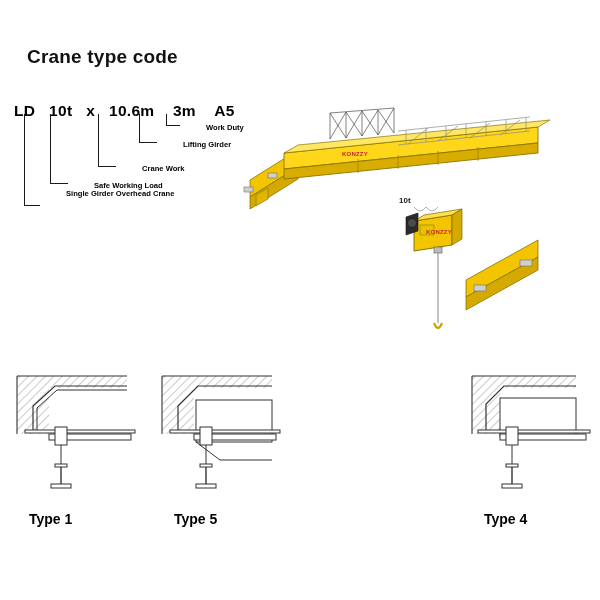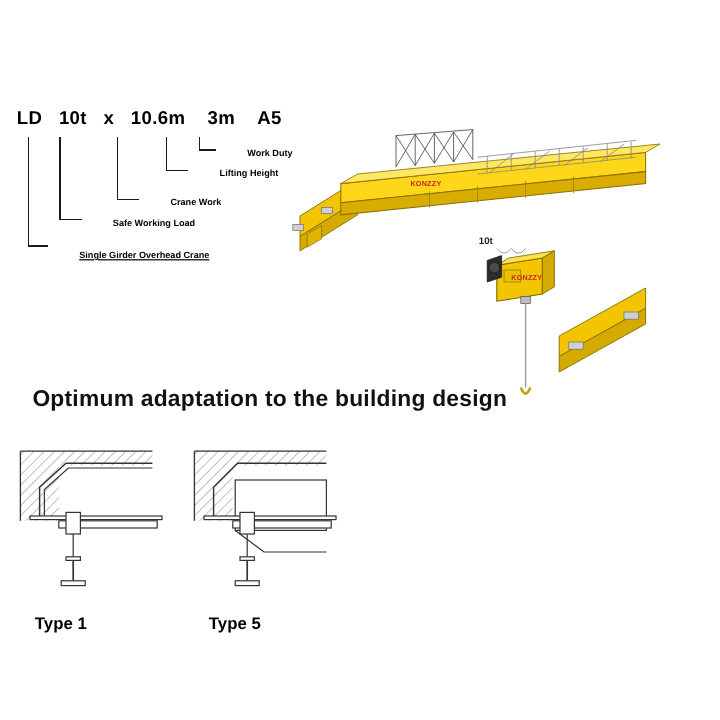--- a/index.html
+++ b/index.html
@@ -42,42 +42,42 @@
   }
   .code-line {
     position: absolute;
     left: 0;
     top: 0;
     font-weight: bold;
     font-size: 15.5px;
     white-space: nowrap;
     letter-spacing: 0.3px;
   }
-  .code-tok { display: inline-block; }
+  .code-tok { display: inline-block; margin-top: 12px; }
   .leader-svg {
     position: absolute;
     left: 0;
     top: 0;
     width: 240px;
     height: 135px;
     overflow: visible;
   }
   .leader-label {
     position: absolute;
     font-size: 7.6px;
     font-weight: bold;
     color: #000000;
     white-space: nowrap;
     margin-left: 24px;
   }
   #lbl-workduty  { left: 168px; top: 33px; }
   #lbl-lifting   { left: 145px; top: 50px; }
   #lbl-span      { left: 104px; top: 74px; }
   #lbl-swl       { left: 56px;  top: 91px; }
-  #lbl-girder    { left: 28px;  top: 118px; text-decoration: underline; }
+  #lbl-girder    { left: 28px;  top: 99px; }
 
   
   #crane {
     position: absolute;
     left: 238px;
     top: 95px;
     width: 360px;
     height: 245px;
   }
   #crane svg { display: block; }
@@ -120,20 +120,21 @@
     font-weight: bold;
     color: #000000;
     white-space: nowrap;
   }
 </style>
 </head>
 <body>
 
 <div class="page">
 
+  <div class="heading" id="heading-code">Crane type code</div>
 
   <div id="typecode">
 
     <div class="code-line">
       <span class="code-tok">LD</span>
       <span>&nbsp;</span>
       <span class="code-tok">10t</span>
       <span>&nbsp;</span>
       <span class="code-tok">x</span>
       <span>&nbsp;</span>
@@ -153,21 +154,21 @@
 
         <path d="M84,24 L84,76 L102,76"></path>
 
         <path d="M36,24 L36,93 L54,93"></path>
 
         <path d="M10,24 L10,115 L26,115"></path>
       </g>
     </svg>
 
     <div class="leader-label" id="lbl-workduty">Work Duty</div>
-    <div class="leader-label" id="lbl-lifting">Lifting Height</div>
+    <div class="leader-label" id="lbl-lifting">Lifting Girder</div>
     <div class="leader-label" id="lbl-span">Crane Work</div>
     <div class="leader-label" id="lbl-swl">Safe Working Load</div>
     <div class="leader-label" id="lbl-girder">Single Girder Overhead Crane</div>
   </div>
 
   <div id="crane">
     <svg width="360" height="245" viewBox="0 0 360 245">
 
       <g>
         <polygon points="12,85 60,55 60,72 12,102" fill="#F2C500" stroke="#8a7400" stroke-width="0.8"></polygon>
@@ -241,21 +242,20 @@
       <g stroke="#7a7a7a" stroke-width="0.6" fill="none">
         <path d="M176,112 q6,8 12,0 q6,8 12,0"></path>
       </g>
     </svg>
 
     <div class="brandtext" id="brand-main">KONZZY</div>
     <div class="brandtext" id="brand-hoist">KONZZY</div>
     <div id="load-label">10t</div>
   </div>
 
-  <div class="heading" id="heading-adapt">Optimum adaptation to the building design</div>
 
   <div class="thumb" id="thumb-0">
     <svg width="130" height="140" viewBox="0 0 130 140">
       <defs>
         <pattern id="hatch1" width="6" height="6" patternUnits="userSpaceOnUse" patternTransform="rotate(45)">
           <line x1="0" y1="0" x2="0" y2="6" stroke="#555" stroke-width="0.7"></line>
         </pattern>
       </defs>
 
       <path d="M2,4 L112,4 L112,16 L34,16 L34,62 L2,62 Z" fill="url(#hatch1)" opacity="0.9"></path>
@@ -298,14 +298,35 @@
       <rect x="40" y="55" width="12" height="18" fill="#fff" stroke="#333" stroke-width="1"></rect>
       <line x1="46" y1="73" x2="46" y2="92" stroke="#333" stroke-width="1"></line>
       <rect x="40" y="92" width="12" height="3" fill="#fff" stroke="#333" stroke-width="1"></rect>
       <line x1="46" y1="95" x2="46" y2="112" stroke="#333" stroke-width="1.4"></line>
       <rect x="36" y="112" width="20" height="4" fill="#fff" stroke="#333" stroke-width="1"></rect>
     </svg>
     <div class="thumb-caption">Type 5</div>
   </div>
 
 
+  <div class="thumb" id="thumb-3">
+    <svg width="130" height="140" viewBox="0 0 130 140">
+      <defs>
+        <pattern id="hatch4" width="6" height="6" patternUnits="userSpaceOnUse" patternTransform="rotate(45)">
+          <line x1="0" y1="0" x2="0" y2="6" stroke="#555" stroke-width="0.7"></line>
+        </pattern>
+      </defs>
+      <path d="M2,4 L106,4 L106,16 L30,16 L30,62 L2,62 Z" fill="url(#hatch4)" opacity="0.9"></path>
+      <path d="M2,4 L106,4 M2,62 L2,4" stroke="#333" stroke-width="1.1" fill="none"></path>
+      <path d="M16,58 L16,32 L34,14 L106,14" stroke="#333" stroke-width="1.2" fill="none"></path>
+      <rect x="30" y="26" width="76" height="38" fill="none" stroke="#333" stroke-width="1"></rect>
+      <rect x="8" y="58" width="112" height="3" fill="#fff" stroke="#333" stroke-width="1"></rect>
+      <rect x="30" y="62" width="86" height="6" fill="#fff" stroke="#333" stroke-width="1"></rect>
+      <rect x="36" y="55" width="12" height="18" fill="#fff" stroke="#333" stroke-width="1"></rect>
+      <line x1="42" y1="73" x2="42" y2="92" stroke="#333" stroke-width="1"></line>
+      <rect x="36" y="92" width="12" height="3" fill="#fff" stroke="#333" stroke-width="1"></rect>
+      <line x1="42" y1="95" x2="42" y2="112" stroke="#333" stroke-width="1.4"></line>
+      <rect x="32" y="112" width="20" height="4" fill="#fff" stroke="#333" stroke-width="1"></rect>
+    </svg>
+    <div class="thumb-caption">Type 4</div>
+  </div>
 
 </div>
 
 </body></html>

